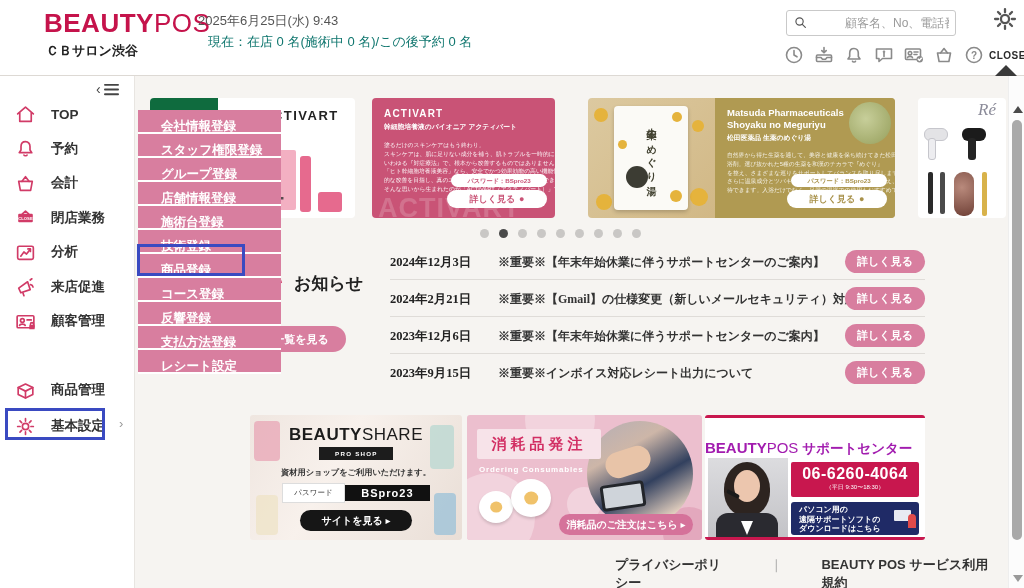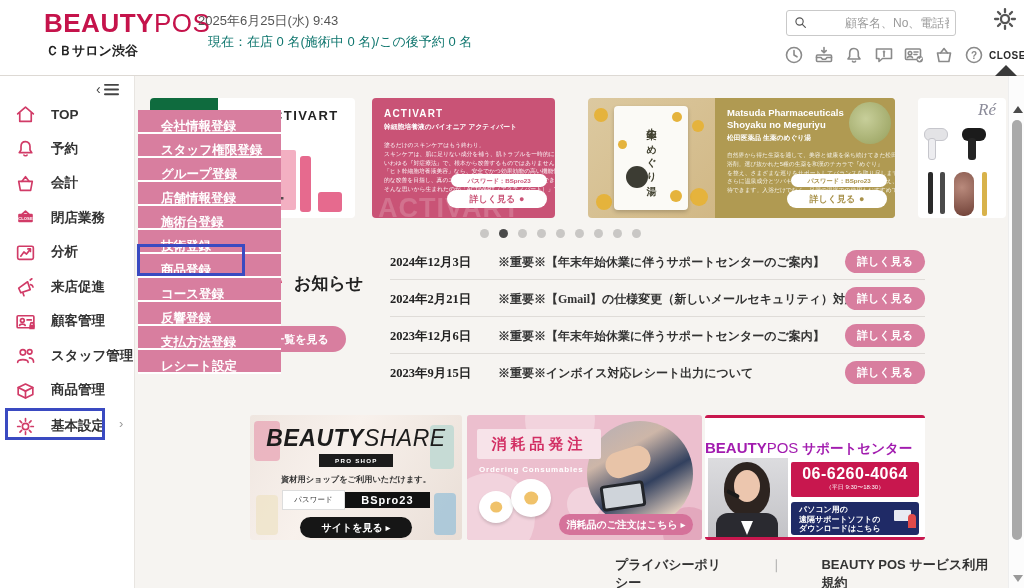--- a/index.html
+++ b/index.html
@@ -89,21 +89,21 @@
   .news-row:last-child { border-bottom:none; }
   .news-date { position:absolute; left:0; top:11px; font-size:12.5px; font-weight:700; color:#222; }
   .news-title { position:absolute; left:108px; top:11px; font-size:12px; font-weight:700; color:#333; white-space:nowrap; }
   .news-btn { position:absolute; right:0; top:7px; width:80px; height:23px; background:#d87e9f; border-radius:12px; color:#fff; font-size:11px; font-weight:700; text-align:center; line-height:23px; cursor:pointer; }
 
   
   .promo { position:absolute; top:415px; height:125px; border-radius:3px; overflow:hidden; cursor:pointer; }
   .bs { left:250px; width:212px; background:linear-gradient(120deg,#efe6e0,#f8f1ec 40%,#e9ded6); }
   .bs-blob { position:absolute; border-radius:4px; opacity:.8; }
   .bs-content { position:relative; z-index:2; text-align:center; padding-top:10px; }
-  .bs-title { font-size:23px; color:#1c1c1c; letter-spacing:.5px;font-style:italic; }
+  .bs-title { font-size:17px; color:#1c1c1c; letter-spacing:.5px; }
   .bs-title .b { font-weight:800; } .bs-title .s { font-weight:300; }
   .bs-proshop { margin:2px auto 0; width:74px; height:13px; background:#1c1c1c; color:#fff; font-size:10px; font-weight:700; letter-spacing:2px; display:flex; align-items:center; justify-content:center; }
   .bs-proshop span { transform:scale(.62); white-space:nowrap; }
   .bs-desc { margin-top:6px; font-size:10px; font-weight:700; color:#333; transform:scale(.82); white-space:nowrap; }
   .bs-pwrow { margin-top:3px; display:flex; justify-content:center; align-items:center; }
   .bs-pwlabel { background:#fff; color:#333; font-size:10px; padding:2px 5px; border:1px solid #ddd; }
   .bs-pwlabel span{ display:inline-block; transform:scale(.75); }
   .bs-pwval { background:#111; color:#fff; font-size:11px; font-weight:800; letter-spacing:1px; padding:2px 16px; }
   .bs-btn { margin:7px auto 0; width:112px; height:21px; background:#161616; border-radius:11px; color:#fff; font-size:10px; font-weight:700; line-height:21px; }
 
@@ -271,29 +271,20 @@
   <div class="side-item" style="top:231px">
     <svg class="ol pinkstroke" viewBox="0 0 22 22">
         <rect x="3" y="5.5" width="16" height="11.5" rx="1"></rect>
         <circle cx="8" cy="10" r="1.8"></circle>
         <path d="M5.3 14.8c.4-1.8 5-1.8 5.4 0"></path>
         <path d="M12.5 9.5h4"></path>
         <path d="M15.8 14.3v-.9a1.4 1.4 0 0 1 2.8 0v.9"></path>
         <rect x="14.6" y="14.3" width="5.2" height="4.2" rx=".8" fill="#d13b67" stroke="none"></rect>
       </svg>
     <span class="lbl">顧客管理</span>
-  </div>
-  <div class="side-item" style="top:265.5px">
-    <svg class="ol pinkstroke" viewBox="0 0 22 22">
-        <circle cx="8.5" cy="8" r="2.6"></circle>
-        <path d="M3.5 17.5c0-3.5 10-3.5 10 0"></path>
-        <circle cx="15" cy="7.5" r="2.2"></circle>
-        <path d="M14.8 13.2c2.4.3 3.9 1.7 3.9 4.1"></path>
-      </svg>
-    <span class="lbl">スタッフ管理</span>
   </div>
   <div class="side-item" style="top:300px">
     <svg class="ol pinkstroke" viewBox="0 0 22 22">
         <path d="M4 8.2 11 4.8l7 3.4v6.6L11 18.2 4 14.8z"></path>
         <path d="M4 8.2 11 11.6l7-3.4"></path>
         <path d="M11 11.6v6.6"></path>
       </svg>
     <span class="lbl">商品管理</span>
   </div>
   <div class="side-item" style="top:336px">

